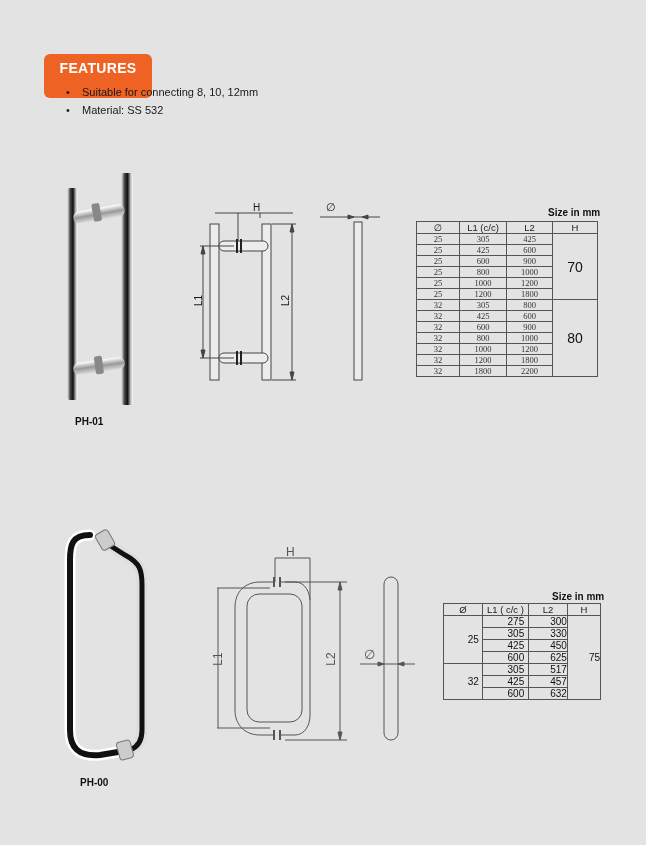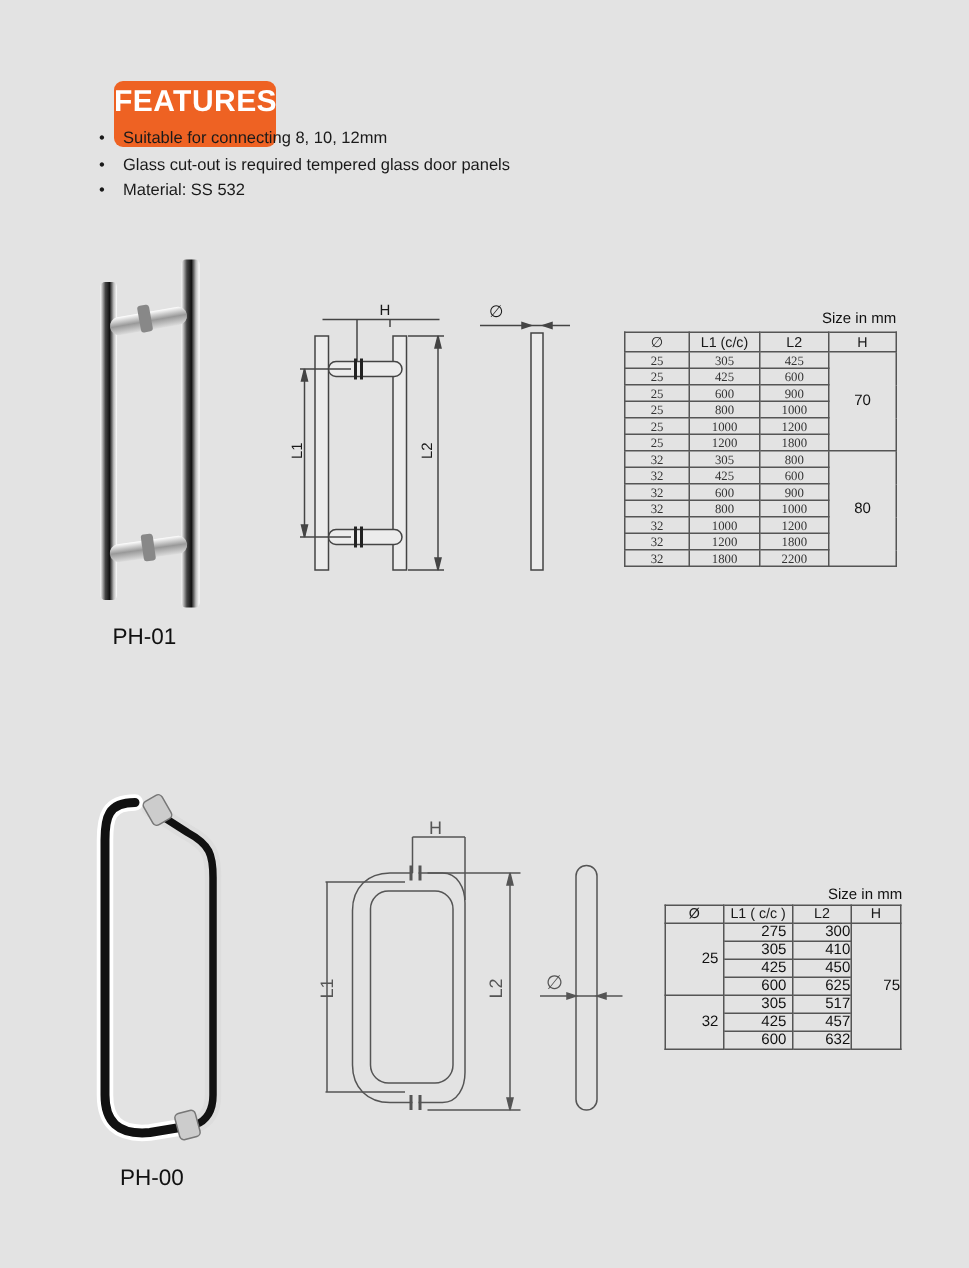--- a/index.html
+++ b/index.html
@@ -6,72 +6,71 @@
     body {
       width: 646px; height: 845px;
       background: #e3e3e3;
       position: relative;
       overflow: hidden;
       font-family: "Liberation Sans", sans-serif;
       color: #1a1a1a;
     }
     .abs { position: absolute; }
     .features-badge {
-      left: 76px; top: 54px;
+      left: 44px; top: 54px;
       width: 108px; height: 44px;
       background: #ee6223;
       border-radius: 6px;
       color: #fff;
       font-weight: bold;
-      font-size: 20px;
+      font-size: 14px;
       line-height: 28px;
       text-align: center;
       letter-spacing: 0.3px;
     }
     .feature-list {
       left: 66px; top: 84px;
       margin: 0; padding: 0;
       list-style: none;
       font-size: 11px;
       line-height: 17.5px;
       color: #1a1a1a;
     }
     .feature-list li { position: relative; padding-left: 16px; }
     .feature-list li::before {
       content: "\2022"; position: absolute; left: 0; top: 0;
     }
     .model-label {
-      font-weight: normal; font-size: 15px; color: #111;
+      font-weight: bold; font-size: 10px; color: #111;
     }
     .size-note {
-      font-size: 10px; color: #111; font-weight: normal; text-align: right;
+      font-size: 10px; color: #111; font-weight: bold; text-align: right;
     }
     table.spec {
       border-collapse: collapse;
       background: #e3e3e3;
       position: absolute;
     }
     table.spec th, table.spec td {
       border: 1px solid #555;
       text-align: center;
       padding: 0;
     }
     table.t1 th { font-family: "Liberation Sans", sans-serif; font-size: 9.5px; font-weight: normal; height: 11px; }
     table.t1 td { font-family: "Liberation Serif", serif; font-size: 8.5px; height: 10px; color: #333; }
-    table.t1 td.h { font-family: "Liberation Sans", sans-serif; font-size: 10px; color: #111; }
+    table.t1 td.h { font-family: "Liberation Sans", sans-serif; font-size: 14px; color: #111; }
     table.t2 th { font-size: 9.5px; font-weight: normal; height: 11px; }
     table.t2 td { font-size: 10px; height: 11px; color: #111; padding-left: 21px; }
   </style>
 </head>
 <body>
 
 <div class="abs features-badge">FEATURES</div>
 <ul class="abs feature-list">
   <li>Suitable for connecting 8, 10, 12mm</li>
-  <li>Glass cut-out is required tempered glass door panels</li>
   <li>Material: SS 532</li>
 </ul>
 
 <svg class="abs" style="left:55px;top:168px" width="90" height="245">
   <defs>
     <linearGradient id="rod" x1="0" x2="1" y1="0" y2="0">
       <stop offset="0" stop-color="#f4f4f4"></stop>
       <stop offset="0.3" stop-color="#444"></stop>
       <stop offset="0.55" stop-color="#111"></stop>
       <stop offset="0.8" stop-color="#bbb"></stop>
@@ -262,21 +261,21 @@
   </thead>
   <tbody>
     <tr>
         <td rowspan="4">25</td>
         <td>275</td>
         <td>300</td>
         <td rowspan="7">75</td>
       </tr>
     <tr>
         <td>305</td>
-        <td>410</td>
+        <td>330</td>
       </tr>
     <tr>
         <td>425</td>
         <td>450</td>
       </tr>
     <tr>
         <td>600</td>
         <td>625</td>
       </tr>
     <tr>

